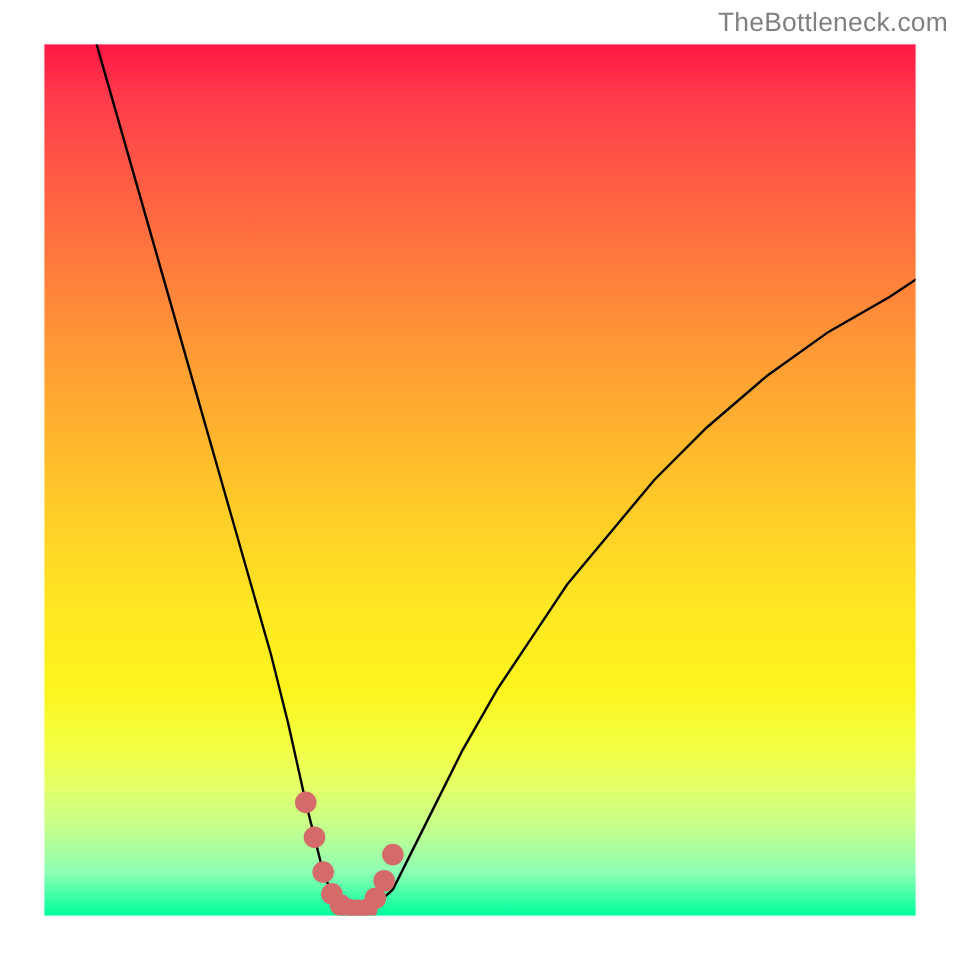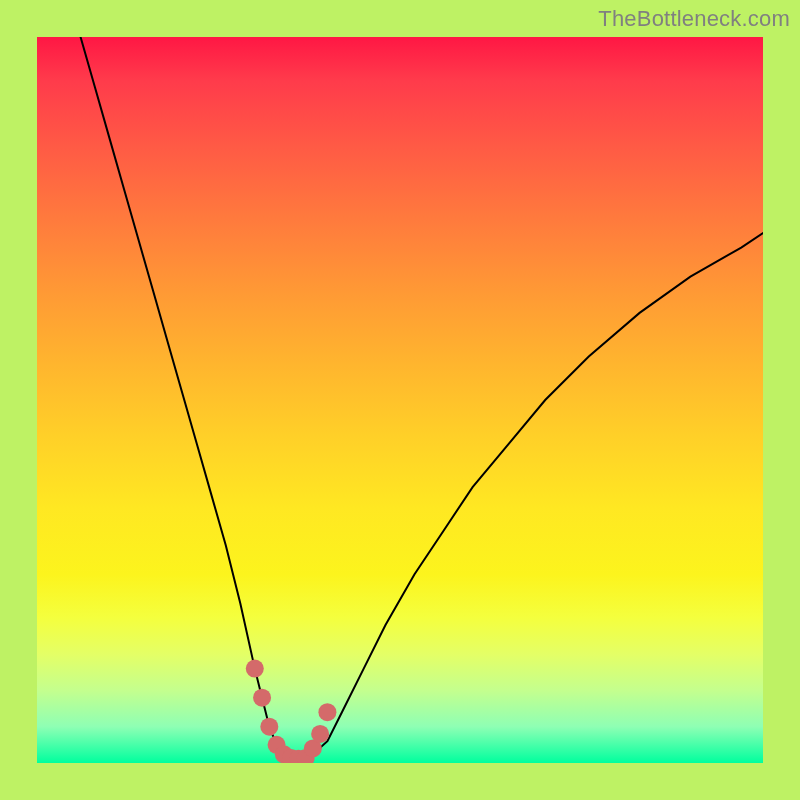--- a/index.html
+++ b/index.html
@@ -10,21 +10,21 @@
     background: #000;
     font-family: Arial, Helvetica, sans-serif;
     overflow: hidden;
   }
   .frame {
     position: absolute;
     top: 0;
     left: 0;
     width: 800px;
     height: 800px;
-    background: #bef264;
+    background: #ffffff;
   }
   .plot-bg {
     position: absolute;
     left: 37px;
     top: 37px;
     width: 726px;
     height: 726px;
     background: linear-gradient(
       to bottom,
       #ff1744 0%,

